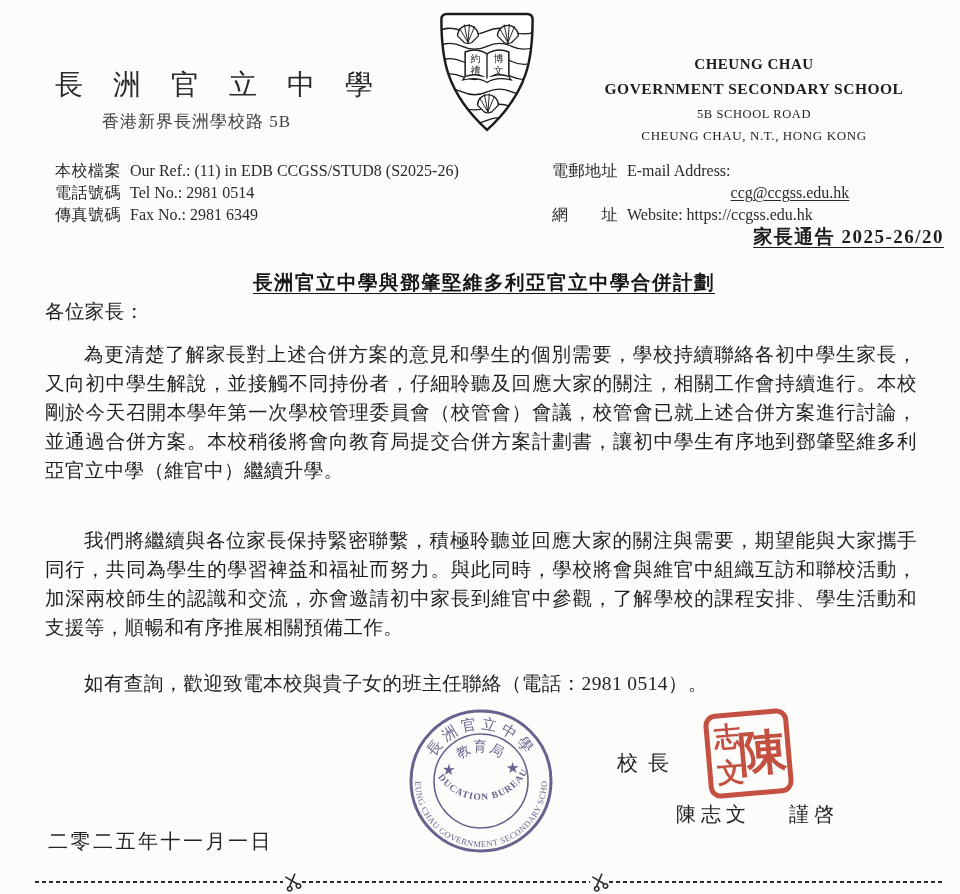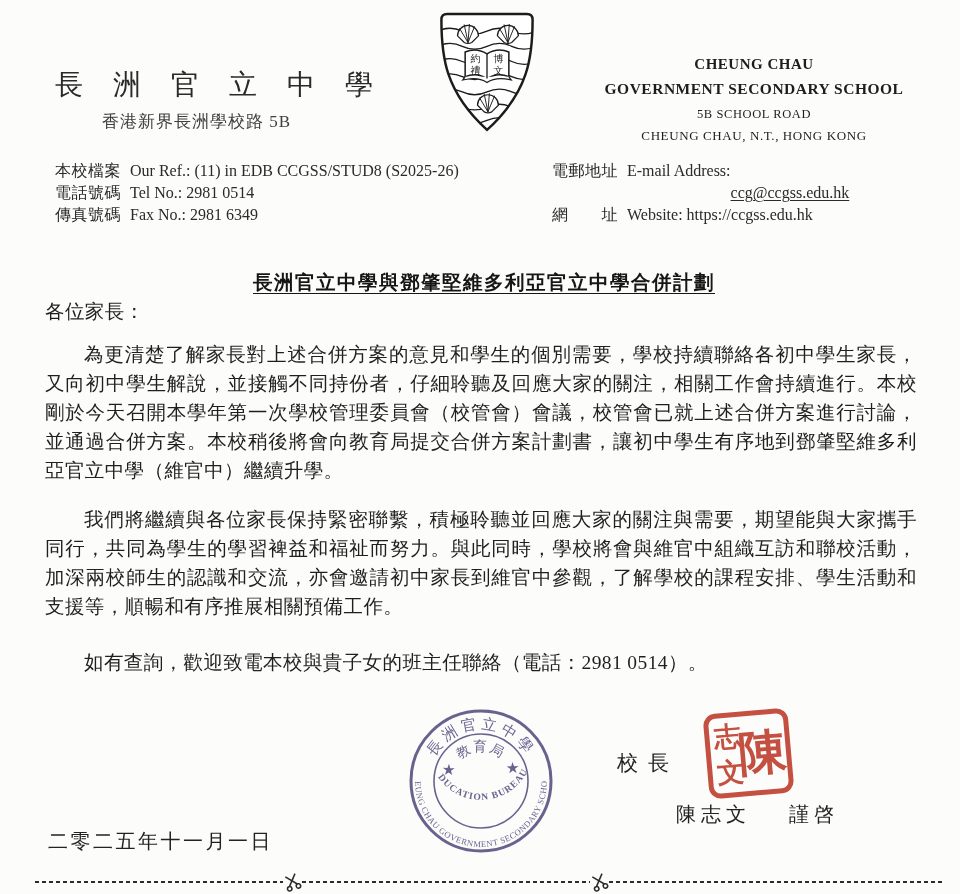--- a/index.html
+++ b/index.html
@@ -50,21 +50,21 @@
     padding-left: 8px;
   }
   .title span { text-decoration: underline; text-underline-offset: 4px; }
   .body {
     position: absolute; left: 45px; top: 297px; width: 872px;
     font-size: 19.5px; line-height: 29px; letter-spacing: .4px; color: #1f1f1f;
   }
   .body p { text-align: justify; text-indent: 2em; }
   .salutation { text-indent: 0 !important; }
   .p1 { margin-top: 14px; }
-  .p2 { margin-top: 20px; }
+  .p2 { margin-top: 41px; }
   .p3 { margin-top: 27px; }
   
   .stamp { position: absolute; left: 406px; top: 706px; width: 150px; height: 150px; opacity: .88; }
   .principal-label {
     position: absolute; left: 617px; top: 749px;
     font-size: 21px; letter-spacing: 10px; color: #222;
   }
   .seal {
     position: absolute; left: 706px; top: 711px; width: 85px; height: 85px;
     border: 5px solid #bf4231; border-radius: 12px;
@@ -167,20 +167,21 @@
       <span class="info-label">電郵地址</span>
       <span>E-mail Address: </span>
       <span class="u">ccg@ccgss.edu.hk</span>
     </div>
     <div class="info-row">
       <span class="info-label">網　　址</span>
       <span>Website: https://ccgss.edu.hk</span>
     </div>
   </div>
 
+  <div class="notice-no">家長通告 2025-26/20</div>
 
   <div class="title"><span>長洲官立中學與鄧肇堅維多利亞官立中學合併計劃</span></div>
 
   <div class="body">
     <p class="salutation">各位家長：</p>
     <p class="p1">為更清楚了解家長對上述合併方案的意見和學生的個別需要，學校持續聯絡各初中學生家長，又向初中學生解說，並接觸不同持份者，仔細聆聽及回應大家的關注，相關工作會持續進行。本校剛於今天召開本學年第一次學校管理委員會（校管會）會議，校管會已就上述合併方案進行討論，並通過合併方案。本校稍後將會向教育局提交合併方案計劃書，讓初中學生有序地到鄧肇堅維多利亞官立中學（維官中）繼續升學。</p>
     <p class="p2">我們將繼續與各位家長保持緊密聯繫，積極聆聽並回應大家的關注與需要，期望能與大家攜手同行，共同為學生的學習裨益和福祉而努力。與此同時，學校將會與維官中組織互訪和聯校活動，加深兩校師生的認識和交流，亦會邀請初中家長到維官中參觀，了解學校的課程安排、學生活動和支援等，順暢和有序推展相關預備工作。</p>
     <p class="p3">如有查詢，歡迎致電本校與貴子女的班主任聯絡（電話：2981 0514）。</p>
   </div>
 

